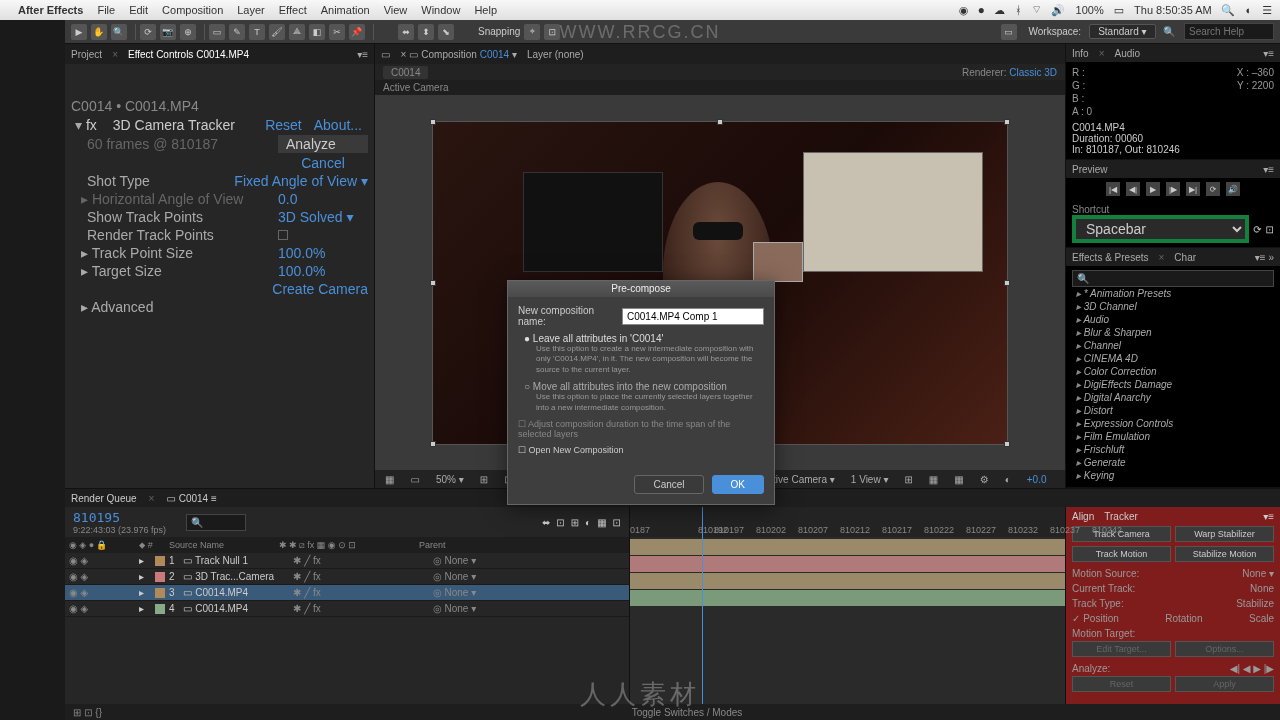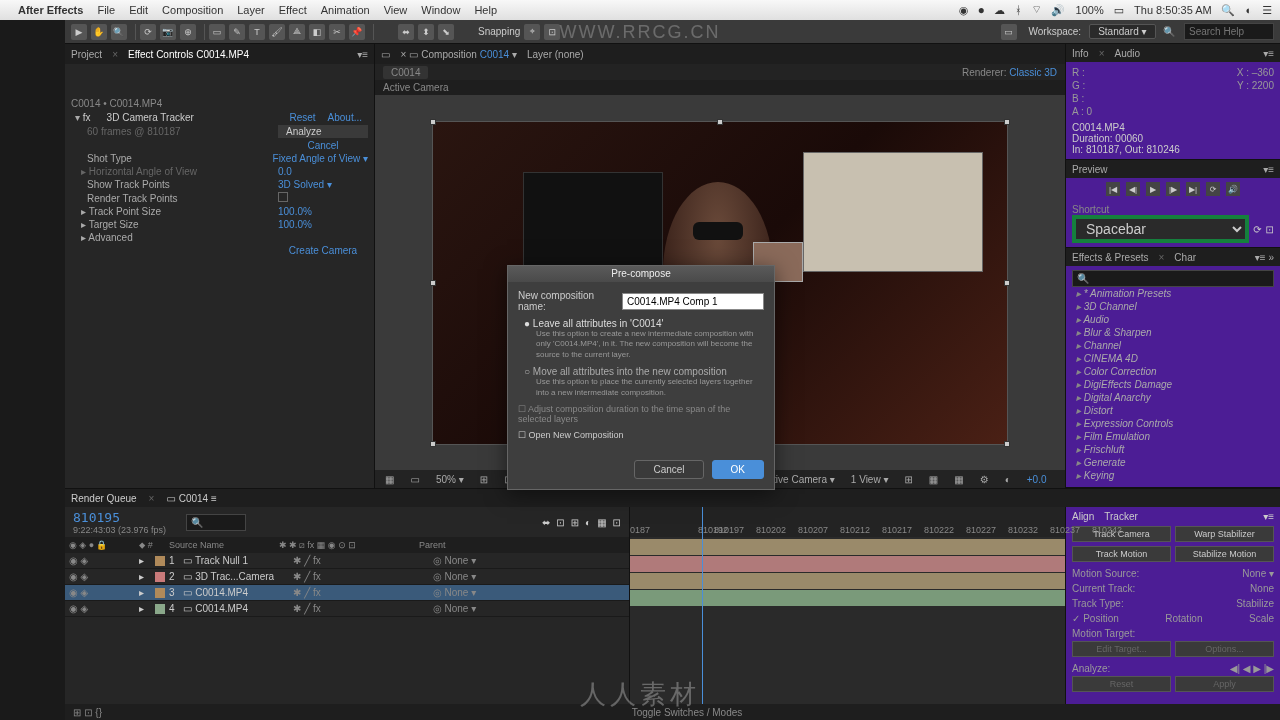--- a/index.html
+++ b/index.html
@@ -21,40 +21,40 @@
 .tool-sep { width: 1px; height: 16px; background: #555; margin: 0 4px; }
 .toolbar-right { margin-left: auto; display: flex; align-items: center; gap: 8px; }
 .workspace-dd { background: #2a2a2a; border: 1px solid #555; padding: 1px 8px; border-radius: 2px; }
 
 
 .upper { flex: 1; display: flex; min-height: 0; }
 .left-panel { width: 310px; background: #262626; border-right: 1px solid #111; display: flex; flex-direction: column; gap: 28px; }
 .panel-tabs { height: 20px; background: #1e1e1e; display: flex; align-items: center; padding: 0 6px; font-size: 10px; color: #aaa; gap: 10px; }
 .panel-tabs .tab { cursor: default; }
 .panel-tabs .tab.active { color: #fff; }
-.effect-controls { flex: 1; padding: 4px 6px; font-size: 10px; color: #aaa; overflow: hidden; }
+.effect-controls { flex: 1; padding: 4px 6px; font-size: 14px; color: #aaa; overflow: hidden; }
 .prop-row { display: flex; align-items: center; padding: 1px 0; }
 .prop-row .label { flex: 1; padding-left: 16px; }
 .prop-row .value { color: #4a8fd9; min-width: 90px; }
 .link-btn { color: #4a8fd9; cursor: pointer; padding: 0 6px; }
 .disabled { color: #666; }
 
 
 .center { flex: 1; display: flex; flex-direction: column; background: #1e1e1e; }
 .comp-tabs { height: 20px; background: #1e1e1e; display: flex; align-items: center; padding: 0 6px; font-size: 10px; color: #aaa; gap: 10px; }
 .comp-title-bar { height: 16px; padding: 0 8px; font-size: 10px; color: #888; background: #232323; display: flex; align-items: center; }
 .renderer-label { margin-left: auto; }
 .viewer { flex: 1; position: relative; background: #3a3a3a; display: flex; align-items: center; justify-content: center; }
 .frame { position: relative; width: 576px; height: 324px; background: linear-gradient(135deg, #2a1510, #1a0a08, #4a2015); border: 1px solid #555; }
 .handle { position: absolute; width: 6px; height: 6px; background: #ccc; border: 1px solid #333; }
 .viewer-footer { height: 18px; background: #232323; display: flex; align-items: center; padding: 0 6px; font-size: 10px; color: #aaa; gap: 8px; }
 .vf-item { padding: 0 4px; }
 
 
-.right-panel { width: 215px; background: #4c1d95; border-left: 1px solid #111; display: flex; flex-direction: column; font-size: 10px; }
+.right-panel { width: 215px; background: #000000; border-left: 1px solid #111; display: flex; flex-direction: column; font-size: 10px; }
 .rp-section { border-bottom: 1px solid #111; }
 .rp-tabs { height: 18px; background: #1e1e1e; display: flex; align-items: center; padding: 0 6px; color: #aaa; gap: 10px; }
 .rp-body { padding: 4px 6px; }
 .info-row { display: flex; justify-content: space-between; padding: 1px 0; color: #999; }
 .preview-ctrl { display: flex; gap: 6px; padding: 4px; justify-content: center; }
 .preview-btn { width: 14px; height: 14px; background: #444; display: flex; align-items: center; justify-content: center; font-size: 8px; }
 .shortcut-dd { background: #2a2a2a; border: 4px solid #15803d; padding: 1px 6px; width: 100%; font-size: 14px; color: #ccc; }
 .fx-search { width: 100%; background: #1a1a1a; border: 1px solid #444; padding: 2px 4px; color: #ccc; font-size: 10px; }
 .fx-list { max-height: 240px; overflow-y: auto; font-size: 10px; }
 .fx-item { padding: 1px 4px; color: #aaa; font-style: italic; }
@@ -70,29 +70,29 @@
 .tl-cols { height: 16px; background: #1e1e1e; display: flex; align-items: center; font-size: 9px; color: #888; padding: 0 4px; }
 .layer-row { height: 16px; display: flex; align-items: center; padding: 0 4px; font-size: 10px; border-bottom: 1px solid #1a1a1a; }
 .layer-row.selected { background: #3a5a7a; }
 .layer-swatch { width: 10px; height: 10px; margin: 0 4px; }
 .layer-name { flex: 0 0 110px; overflow: hidden; white-space: nowrap; }
 .tl-right { flex: 1; background: #2a2a2a; position: relative; }
 .ruler { height: 30px; background: #232323; display: flex; align-items: flex-end; color: #888; font-size: 9px; padding-bottom: 2px; position: relative; }
 .ruler-tick { position: absolute; bottom: 2px; }
 .playhead { position: absolute; top: 0; bottom: 0; width: 1px; background: #4a8fd9; left: 72px; }
 .layer-bar { height: 16px; background: #8a5a8a; margin-bottom: 1px; }
-.tl-far-right { width: 215px; background: #4c1d95; border-left: 1px solid #111; padding: 4px 6px; font-size: 10px; }
+.tl-far-right { width: 215px; background: #7f1d1d; border-left: 1px solid #111; padding: 4px 6px; font-size: 10px; }
 .tracker-tabs { display: flex; gap: 10px; margin-bottom: 4px; }
 .tracker-btn-row { display: flex; gap: 4px; margin-bottom: 4px; }
 .tracker-btn { flex: 1; background: #3a3a3a; border: 1px solid #555; padding: 2px; text-align: center; font-size: 9px; }
 .tracker-row { display: flex; justify-content: space-between; padding: 2px 0; color: #999; }
 
 .statusbar { height: 16px; background: #1e1e1e; display: flex; align-items: center; padding: 0 8px; font-size: 10px; color: #888; }
 .statusbar .center-text { margin: 16px auto; }
-.dialog { position: absolute; left: 507px; top: 265px; width: 268px; background: #3e3e3e; border: 1px solid #666; box-shadow: 0 4px 20px rgba(0,0,0,0.5); font-size: 10px; color: #ccc; }
+.dialog { position: absolute; left: 507px; top: 280px; width: 268px; background: #3e3e3e; border: 1px solid #666; box-shadow: 0 4px 20px rgba(0,0,0,0.5); font-size: 10px; color: #ccc; }
 .dialog-title { height: 16px; background: linear-gradient(#5a5a5a,#4a4a4a); text-align: center; font-size: 10px; padding-top: 2px; color: #eee; }
 .dialog-body { padding: 8px 10px; }
 .dlg-row { display: flex; align-items: center; margin-bottom: 6px; }
 .dlg-row label { margin-right: 6px; font-size: 10px; }
 .dlg-input { flex: 1; background: #fff; color: #000; border: 1px solid #888; padding: 2px 4px; font-size: 10px; }
 .dlg-radio-block { margin: 6px 0; padding-left: 6px; }
 .dlg-radio-title { font-size: 10px; color: #ddd; }
 .dlg-radio-desc { font-size: 8px; color: #999; padding-left: 12px; line-height: 1.3; }
 .dlg-check { margin: 6px 0; font-size: 9px; color: #888; }
 .dlg-buttons { display: flex; justify-content: flex-end; gap: 8px; padding: 6px 10px 10px; }
@@ -210,25 +210,25 @@
           </div>
         <div class="prop-row">
             <span class="label" style="padding-left:10px">▸ <span>Track Point Size</span></span>
           <span class="value">100.0%</span>
           </div>
         <div class="prop-row">
             <span class="label" style="padding-left:10px">▸ <span>Target Size</span></span>
           <span class="value">100.0%</span>
           </div>
         <div class="prop-row">
-            <span style="padding-left:10px">▸ <span>Advanced</span></span>
-          </div>
-        <div class="prop-row">
             <span class="label"></span>
             <span class="value disabled" style="text-align:center">Create Camera</span>
+          </div>
+        <div class="prop-row">
+            <span style="padding-left:10px">▸ <span>Advanced</span></span>
           </div>
       </div>
     </div>
 
     <div class="center">
       <div class="comp-tabs">
         <span>▭</span>
         <span class="tab active">× ▭ <span>Composition</span> <span style="color:#4a8fd9">C0014</span> ▾</span>
         <span class="tab">Layer (none)</span>
       </div>

